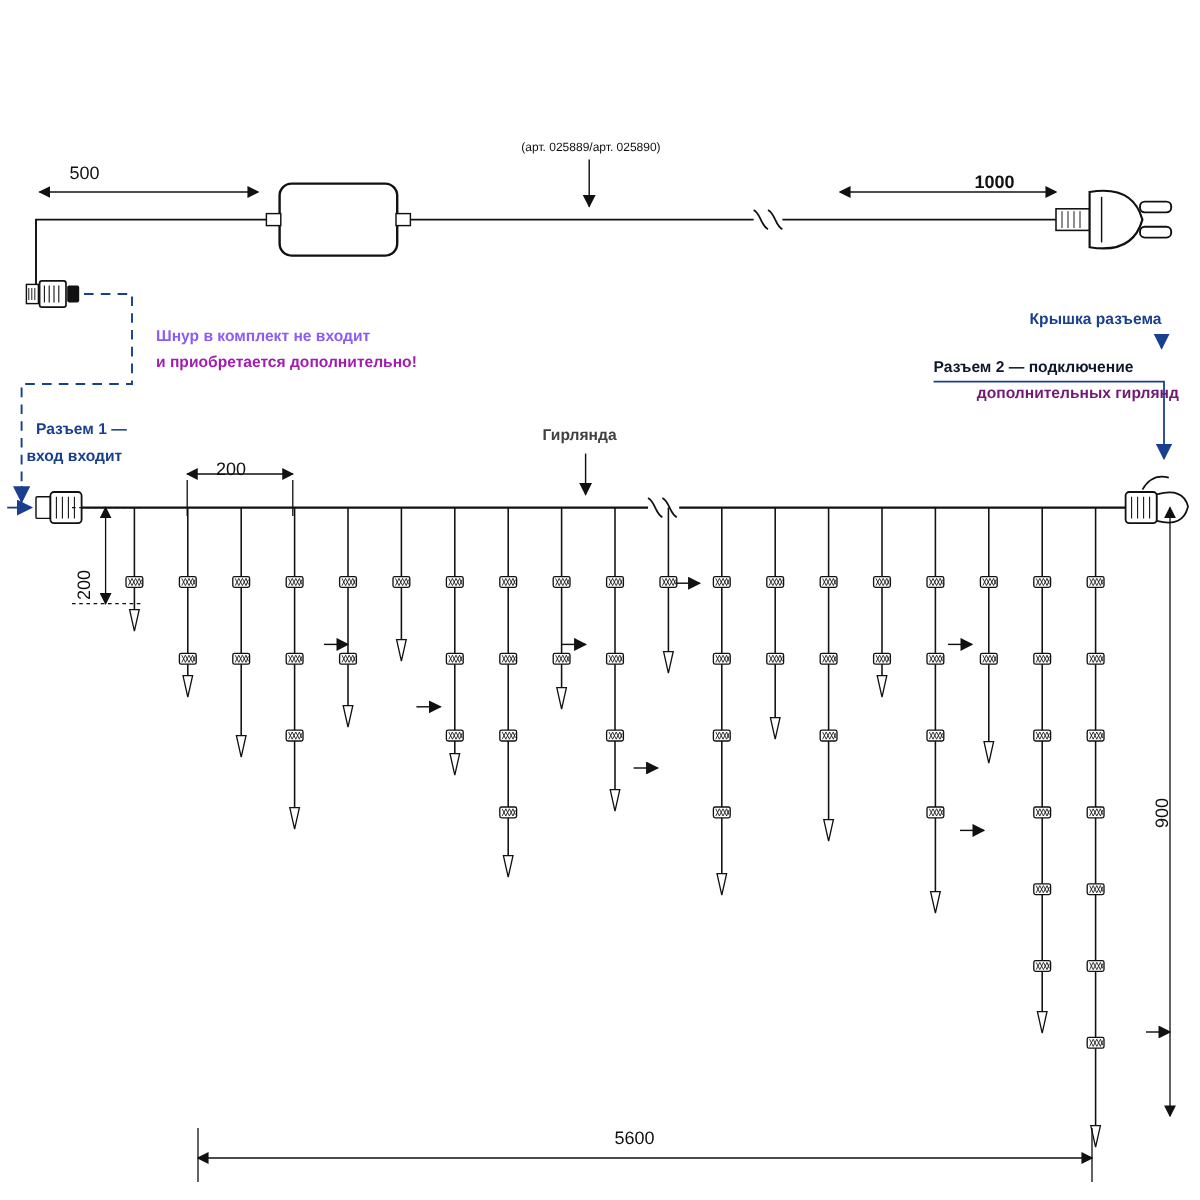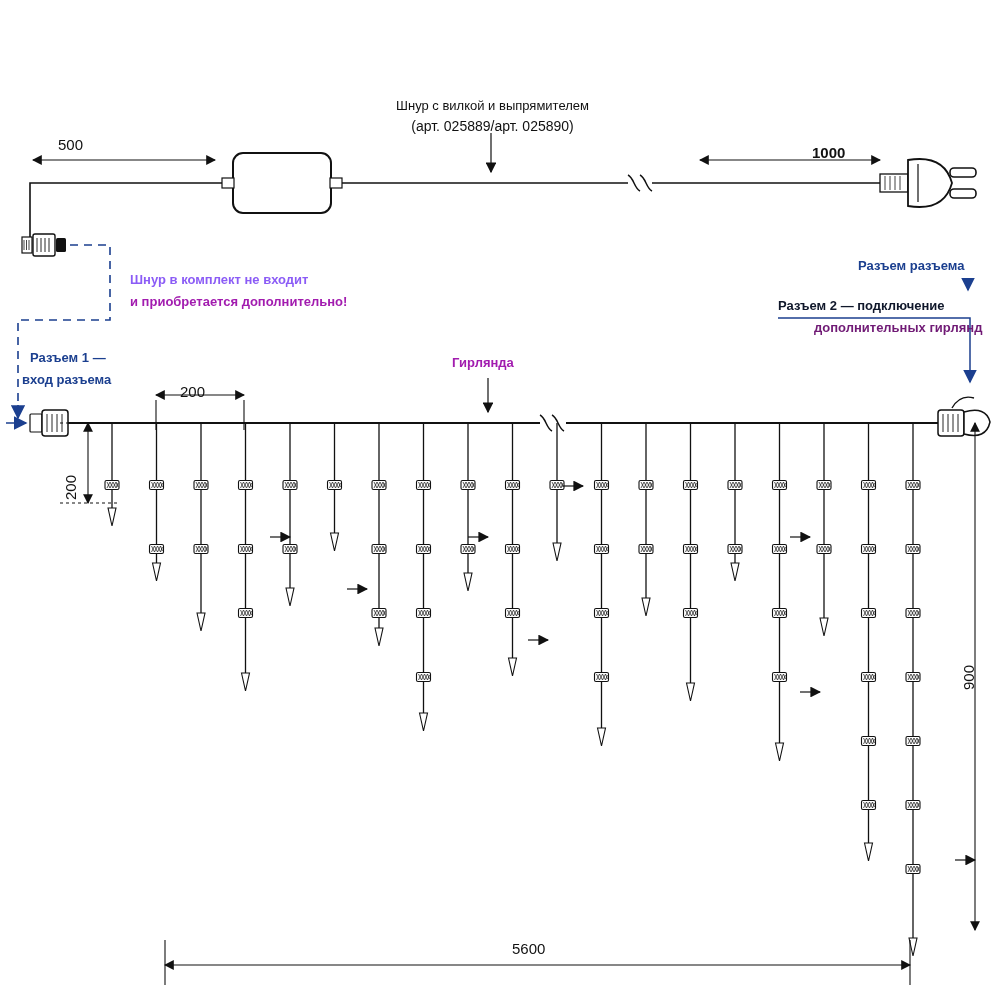--- a/index.html
+++ b/index.html
@@ -2,21 +2,21 @@
 <html><head>
 <meta charset="utf-8">
 <style>
   html,body{margin:0;padding:0;background:#ffffff;}
   body{width:1000px;height:1000px;position:relative;overflow:hidden;
        font-family:"Liberation Sans", sans-serif;color:#111;}
   #stage{position:absolute;left:0;top:0;width:1000px;height:1000px;}
   svg{position:absolute;left:0;top:0;width:1000px;height:1000px;}
   .lbl{position:absolute;font-size:13px;line-height:1.25;color:#111;white-space:nowrap;}
   .lbl.bold{font-weight:bold;}
-  .lbl.small{font-size:14px;}
+  .lbl.small{font-size:10px;}
   .lbl.dim{font-size:15px;}
   .lbl.center{text-align:center;}
   .vert{transform:rotate(-90deg);transform-origin:left top;}
 </style>
 </head>
 <body>
 
 <div id="stage">
 
 <svg viewBox="0 0 1000 1000">
@@ -256,36 +256,35 @@
 
   <g stroke="#1b3f8f" stroke-width="1.5" fill="none">
     <path d="M778,318 L970,318 L970,382" marker-end="url(#arrBlue)"></path>
   </g>
 
   <g stroke="#1b3f8f" stroke-width="1.5" fill="none">
     <path d="M968,280 L968,290" marker-end="url(#arrBlue)"></path>
   </g>
 </svg>
 
-<div class="lbl center" style="left:365px;top:98px;width:255px;">Шнур с вилкой и выпрямителем</div>
 <div class="lbl small center" style="left:365px;top:118px;width:255px;">(арт. 025889/арт. 025890)</div>
 
 <div class="lbl dim" style="left:58px;top:136px;">500</div>
 <div class="lbl dim" style="left:812px;top:144px;font-weight:bold;">1000</div>
 
 <div class="lbl bold" style="left:130px;top:272px;color:#8b5cf6;">Шнур в комплект не входит</div>
 <div class="lbl bold" style="left:130px;top:294px;color:#a21caf;">и приобретается дополнительно!</div>
 
 <div class="lbl bold" style="left:30px;top:350px;color:#1b3f8f;">Разъем 1 —</div>
-<div class="lbl bold" style="left:22px;top:372px;color:#1b3f8f;">вход разъема</div>
-
-<div class="lbl bold" style="left:858px;top:258px;color:#1b3f8f;">Разъем разъема</div>
+<div class="lbl bold" style="left:22px;top:372px;color:#1b3f8f;">вход входит</div>
+
+<div class="lbl bold" style="left:858px;top:258px;color:#1b3f8f;">Крышка разъема</div>
 <div class="lbl bold" style="left:778px;top:298px;color:#0f172a;">Разъем 2 — подключение</div>
 <div class="lbl bold" style="left:790px;top:320px;color:#701a75;margin-left:24px;">дополнительных гирлянд</div>
 
-<div class="lbl bold" style="left:452px;top:355px;color:#a21caf;">Гирлянда</div>
+<div class="lbl bold" style="left:452px;top:355px;color:#404040;">Гирлянда</div>
 
 <div class="lbl dim" style="left:180px;top:383px;">200</div>
 <div class="lbl dim vert" style="left:62px;top:500px;">200</div>
 <div class="lbl dim vert" style="left:960px;top:690px;">900</div>
 <div class="lbl dim" style="left:512px;top:940px;">5600</div>
 
 </div>
 
 </body></html>

